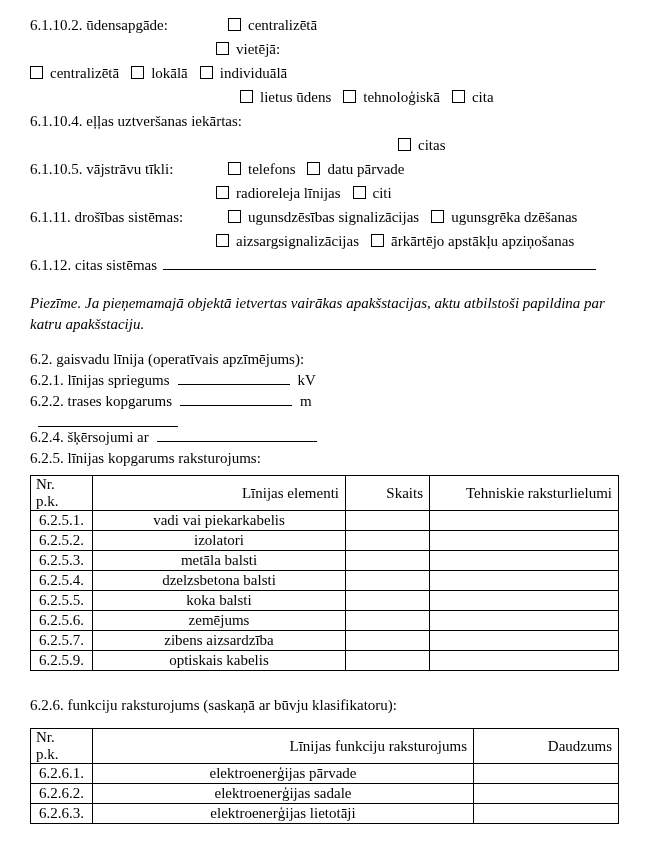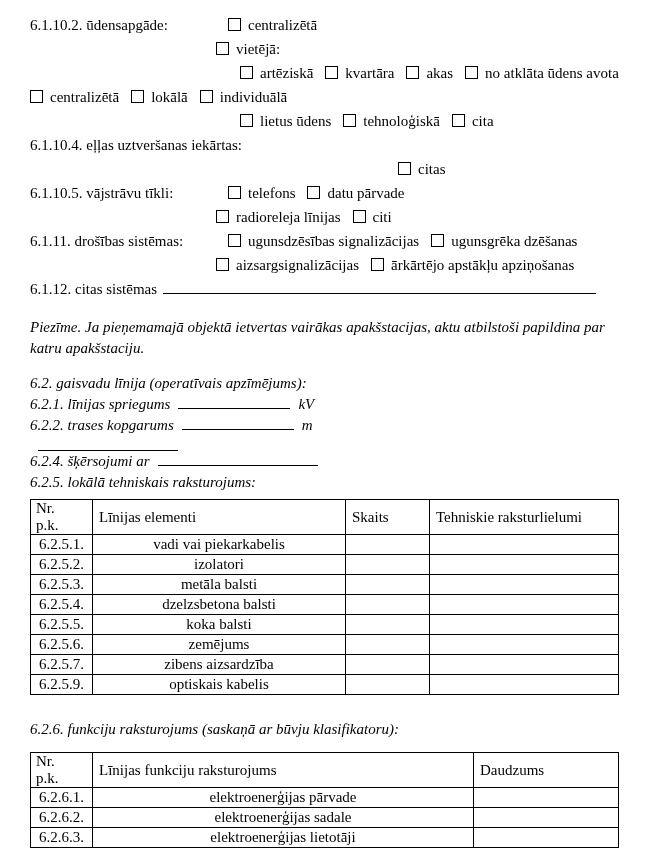--- a/index.html
+++ b/index.html
@@ -19,27 +19,27 @@
     border: 1.5px solid #000; margin-right: 7px;
     position: relative; top: 1px; background: #fff;
   }
   .indent-a { padding-left: 186px; align-items: center; }
   .indent-b { padding-left: 210px; }
   .indent-c { padding-left: 368px; align-items: flex-end; }
   .blank { display: inline-block; border-bottom: 1px solid #000; height: 14px; }
   .grow { flex: 1; margin-left: 6px; margin-right: 22px; }
   .note { font-style: italic; margin: 16px 0 0 0; line-height: 21px; white-space: normal; }
   .sec62 { margin-top: 14px; }
-  .tline { line-height: 21px; display: flex; align-items: baseline; white-space: nowrap; font-style: italic; }
+  .tline { line-height: 21px; display: flex; align-items: baseline; white-space: nowrap; }
   .w112 { width: 112px; margin: 0 8px; }
   .w140 { width: 140px; margin-left: 8px; }
   .w160 { width: 160px; margin-left: 8px; }
   .tbl { border-collapse: collapse; margin-top: 6px; table-layout: fixed; width: 588px; }
   .tbl th, .tbl td { border: 1px solid #000; font-weight: normal; font-size: 15px; padding: 0 6px; text-align: center; }
-  .tbl thead th { text-align: left; vertical-align: middle; height: 34px; line-height: 17px; }
+  .tbl thead th { text-align: right; vertical-align: middle; height: 34px; line-height: 17px; }
   .tbl thead th.hnum { text-align: left; padding-left: 5px; }
   .pre { white-space: pre-line; }
   .tbl td { height: 19px; line-height: 19px; overflow: hidden; }
   .cnum { padding-left: 5px; }
   .cname { padding-left: 8px; }
   .tbl1 .c1 { width: 62px; } .tbl1 .c2 { width: 253px; } .tbl1 .c3 { width: 84px; } .tbl1 .c4 { width: 189px; }
   .tbl2 .c1 { width: 62px; } .tbl2 .c2 { width: 381px; } .tbl2 .c3 { width: 145px; }
   .line626 { margin-top: 24px; line-height: 21px; }
   .tbl2 { margin-top: 12px; }
 </style>
@@ -52,23 +52,20 @@
 
     <div class="line">
       <span class="label">6.1.10.2. ūdensapgāde:</span>
       <span class="opts"><span class="opt"><span class="cb"></span><span>centralizētā</span></span></span>
     </div>
 
     <div class="line indent-a">
       <span class="opts"><span class="opt"><span class="cb"></span><span>vietējā:</span></span></span>
     </div>
 
-    <div class="line indent-b">
-      <span class="opts"><span class="opt"><span class="cb"></span><span>artēziskā</span></span><span class="opt"><span class="cb"></span><span>kvartāra</span></span><span class="opt"><span class="cb"></span><span>akas</span></span><span class="opt"><span class="cb"></span><span>no atklāta ūdens avota</span></span></span>
-    </div>
 
     <div class="line">
       <span class="opts"><span class="opt"><span class="cb"></span><span>centralizētā</span></span><span class="opt"><span class="cb"></span><span>lokālā</span></span><span class="opt"><span class="cb"></span><span>individuālā</span></span></span>
     </div>
 
     <div class="line indent-b">
       <span class="opts"><span class="opt"><span class="cb"></span><span>lietus ūdens</span></span><span class="opt"><span class="cb"></span><span>tehnoloģiskā</span></span><span class="opt"><span class="cb"></span><span>cita</span></span></span>
     </div>
 
     <div class="line">
@@ -118,21 +115,21 @@
       <span class="blank w112"></span>
       <span>m</span>
     </div>
     <div class="tline">
       <span class="blank w140"></span>
     </div>
     <div class="tline">
       <span>6.2.4. šķērsojumi ar</span>
       <span class="blank w160"></span>
     </div>
-    <div class="tline">6.2.5. lokālā tehniskais raksturojums:</div>
+    <div class="tline">6.2.5. līnijas kopgarums raksturojums:</div>
   </div>
 
   <table class="tbl tbl1">
     <colgroup>
         <col class="c1">
         <col class="c2">
         <col class="c3">
         <col class="c4">
       </colgroup>
     <thead>

